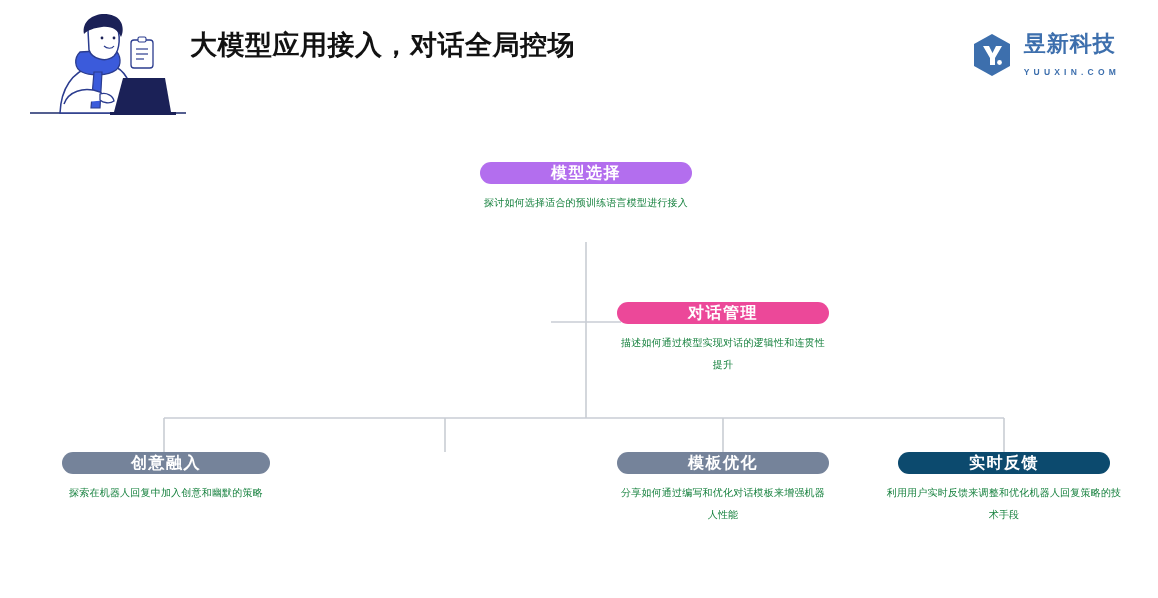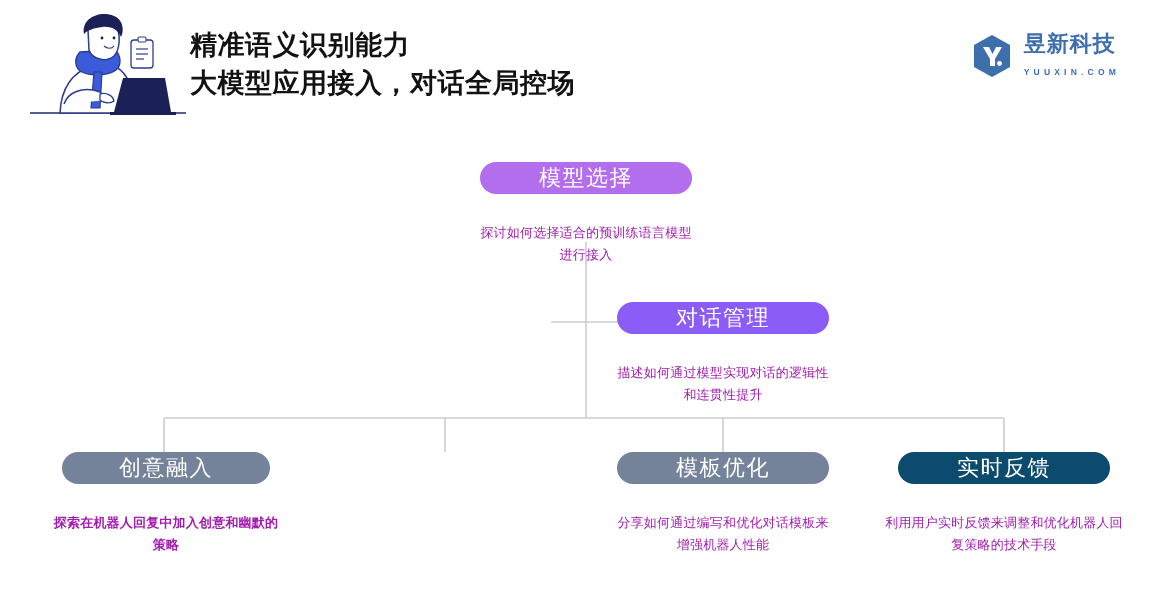--- a/index.html
+++ b/index.html
@@ -37,21 +37,21 @@
     font-weight: bold;
     letter-spacing: 0.5px;
     line-height: 38px;
     color: #121212;
     white-space: nowrap;
   }
   .logo {
     position: absolute;
     right: 38px; top: 32px;
     display: flex;
-    align-items: flex-end;
+    align-items: center;
     gap: 11px;
   }
   .logo-mark { width: 42px; height: 44px; display: block; }
   .logo-text-wrap { display: flex; flex-direction: column; justify-content: center; }
   .logo-name {
     font-size: 22px;
     font-weight: bold;
     color: #3d6fad;
     letter-spacing: 1px;
     line-height: 24px;
@@ -73,49 +73,49 @@
   }
   .connectors {
     position: absolute;
     left: 0; top: 0;
     width: 1158px; height: 468px;
   }
 
   .node { position: absolute; }
   .pill {
     border-radius: 22px;
-    height: 32px;
+    height: 22px;
     display: flex;
     align-items: center;
     justify-content: center;
     color: #ffffff;
-    font-size: 22px;
-    font-weight: normal;
+    font-size: 16px;
+    font-weight: bold;
     letter-spacing: 1.5px;
     box-sizing: border-box;
   }
   .desc {
-    margin-top: 28px;
-    font-size: 13px;
+    margin-top: 8px;
+    font-size: 10px;
     line-height: 22px;
-    color: #a21caf;
+    color: #15803d;
     text-align: center;
     letter-spacing: 0.2px;
   }
 
   
   #node-model-select { left: 480px; top: 32px; width: 212px; }
   #node-precise-recognition { left: 339px; top: 172px; width: 212px; }
   #node-dialog-management { left: 617px; top: 172px; width: 212px; }
   #node-creative { left: 62px; top: 322px; width: 208px; }
   #node-training { left: 339px; top: 322px; width: 212px; }
   #node-template { left: 617px; top: 322px; width: 212px; }
   #node-feedback { left: 898px; top: 322px; width: 212px; }
 
-  #node-creative .desc { width: 236px; margin-left: -14px; font-weight: bold; }
+  #node-creative .desc { width: 236px; margin-left: -14px; }
   #node-feedback .desc { width: 242px; margin-left: -15px; }
 </style>
 </head>
 <body>
 
 <div class="header">
 
   <div class="illustration">
     <svg viewBox="0 0 160 115" width="160" height="115" xmlns="http://www.w3.org/2000/svg">
 
@@ -143,21 +143,20 @@
       <path d="M36 96 C40 84 55 78 72 84 L80 92" fill="#ffffff" stroke="#2b3c8f" stroke-width="1.5"></path>
 
       <path d="M72 86 C79 84 85 88 86 93 C82 96 75 95 72 92 Z" fill="#ffffff" stroke="#2b3c8f" stroke-width="1.3"></path>
 
       <path d="M86 104 L95 70 L137 70 L143 104 Z" fill="#1b2157"></path>
       <path d="M82 104 L148 104 L148 107 L82 107 Z" fill="#1b2157"></path>
     </svg>
   </div>
 
   <div class="header-title">
-    <div class="line">精准语义识别能力</div>
     <div class="line">大模型应用接入，对话全局控场</div>
   </div>
 
   <div class="logo">
     <svg class="logo-mark" viewBox="0 0 42 44" xmlns="http://www.w3.org/2000/svg">
       <path d="M21 1 L39 11 L39 33 L21 43 L3 33 L3 11 Z" fill="#3d6fad"></path>
       <path d="M12 13 L18 13 L21.5 20 L25 13 L31 13 L24 25 L24 32 L19 32 L19 25 Z" fill="#ffffff"></path>
       <circle cx="28.5" cy="29.5" r="2.4" fill="#ffffff"></circle>
     </svg>
     <div class="logo-text-wrap">
@@ -189,21 +188,21 @@
 
   <div class="node" id="node-model-select">
     <div class="pill" style="background:#b36eee">
       <span>模型选择</span>
     </div>
     <div class="desc">探讨如何选择适合的预训练语言模型进行接入</div>
   </div>
 
 
   <div class="node" id="node-dialog-management">
-    <div class="pill" style="background:#8b5cf6">
+    <div class="pill" style="background:#ec4899">
       <span>对话管理</span>
     </div>
     <div class="desc">描述如何通过模型实现对话的逻辑性和连贯性提升</div>
   </div>
 
   <div class="node" id="node-creative">
     <div class="pill" style="background:#75839a">
       <span>创意融入</span>
     </div>
     <div class="desc">探索在机器人回复中加入创意和幽默的策略</div>

